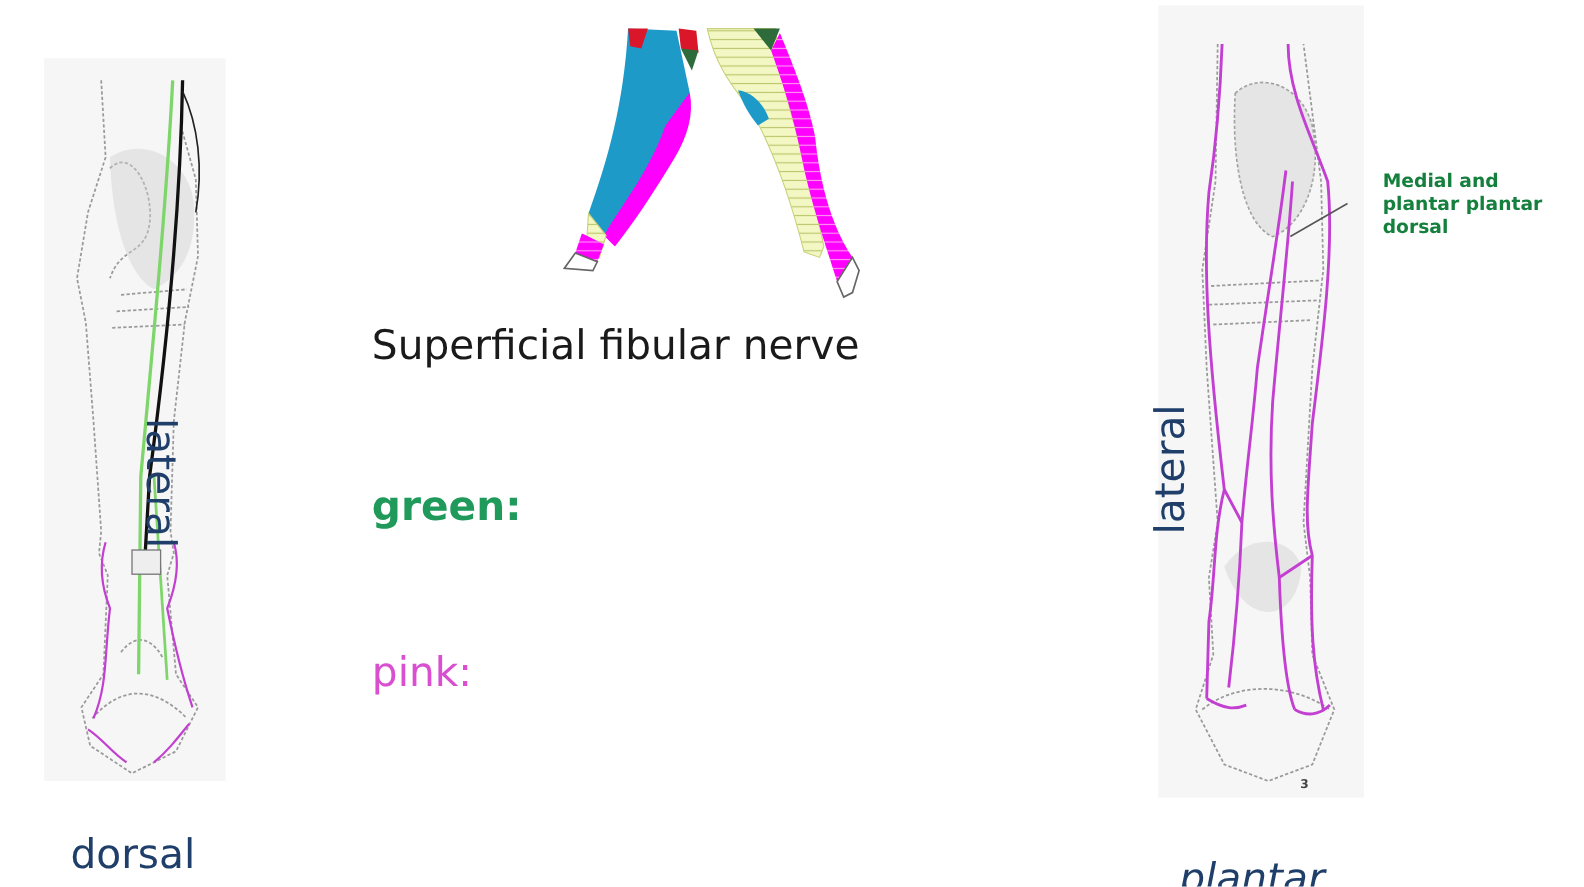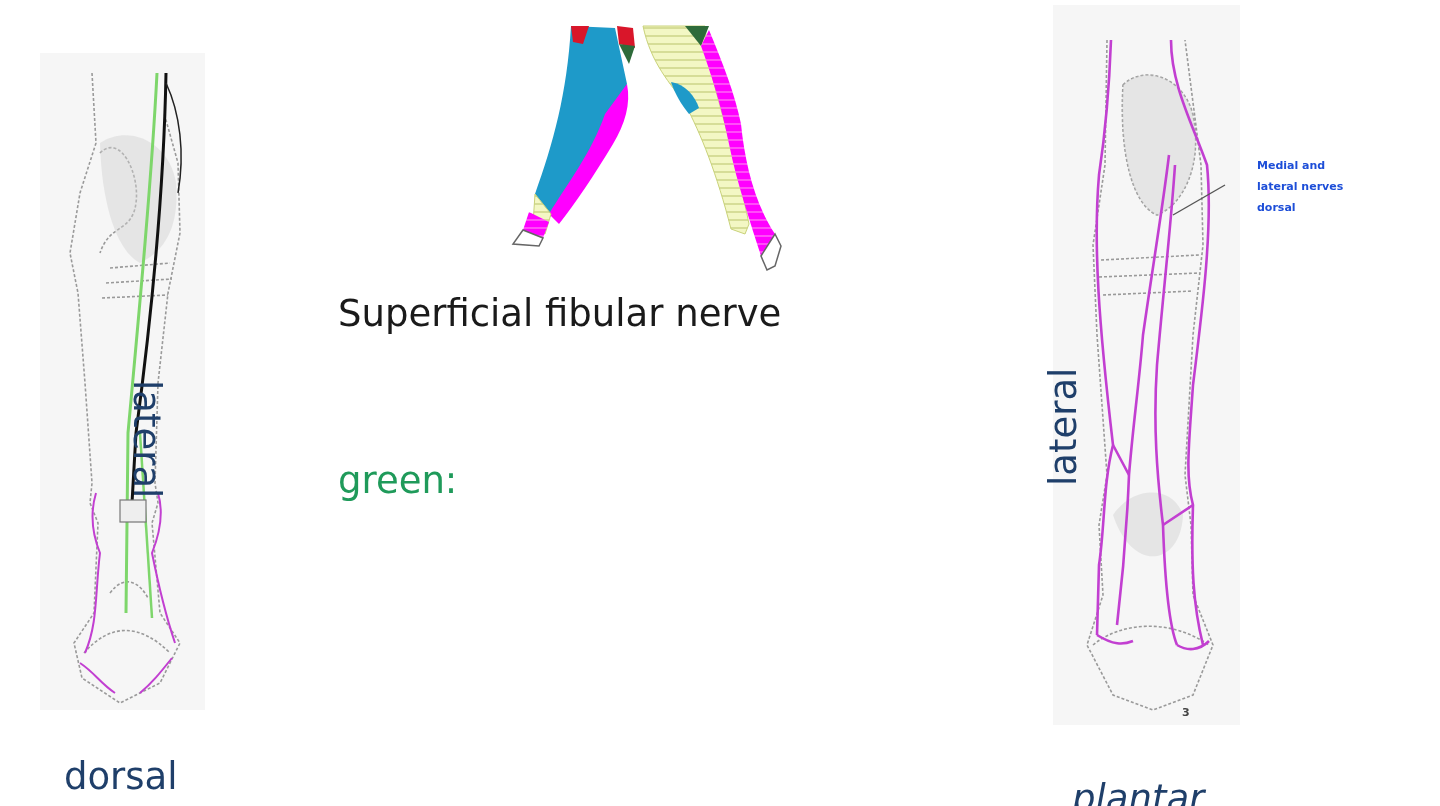--- a/index.html
+++ b/index.html
@@ -20,25 +20,25 @@
     transform: translate(0,0) rotate(90deg); position:absolute;
   }
   #label-lateral-right {
     left:1042px; top:486px; transform-origin:left top;
     transform: rotate(-90deg); position:absolute;
   }
   .lat { font-size:37px; color:#1f3f6a; }
   .legend { position:absolute; left:338px; font-size:37px; line-height:49px; }
   .legend .head, .legend .desc { display:block; white-space:nowrap; }
   #legend-black { top:289px; color:#1a1a1a; }
-  #legend-green { top:456px; color:#1f9a5a; }
+  #legend-green { top:436px; color:#1f9a5a;font-weight:bold; }
   #legend-pink { top:587px; color:#d94fd0; }
   #callout {
-    position:absolute; left:1257px; top:155px; color:#1d4ed8;
-    font-family:"DejaVu Sans", sans-serif; font-weight:bold; font-size:11px; line-height:21px;
+    position:absolute; left:1257px; top:155px; color:#15803d;
+    font-family:"DejaVu Sans", sans-serif; font-weight:bold; font-size:17px; line-height:21px;
   }
   #callout span { display:block; white-space:nowrap; }
   #figure-mark { position:absolute; left:1182px; top:706px; font-size:11px; color:#444; font-weight:bold; }
 </style>
 </head>
 <body>
 
 <div id="left-panel" class="panel">
   <svg width="165" height="657" viewBox="0 0 165 657">
 
@@ -100,20 +100,21 @@
   <path d="M256 232 L270 210 L276 222 L270 242 L262 246 Z" fill="#fff" stroke="#666" stroke-width="1.5"></path>
 </svg>
 
 <div class="legend" id="legend-black">
   <span class="desc">Superficial fibular nerve</span>
 </div>
 <div class="legend" id="legend-green">
   <span class="head">green:</span>
 </div>
 <div class="legend" id="legend-pink">
+  <span class="head">pink:</span>
 </div>
 
 <div id="right-panel" class="panel">
   <svg width="187" height="720" viewBox="0 0 187 720">
     <g fill="none" stroke="#9a9a9a" stroke-width="1.6" stroke-dasharray="3 2">
       <path d="M54 35 L52 160 L40 240 L44 330 L54 470 L46 520 L50 590 L34 640 L60 690 L100 705 L140 690 L160 640 L140 590 L138 520 L132 470 L140 330 L150 240 L148 160 L132 35"></path>
       <path d="M70 80 C90 60 130 70 140 110 C150 160 130 200 104 210 C80 200 66 150 70 80 Z"></path>
       <path d="M48 255 L146 250 M46 272 L146 268 M50 290 L140 286"></path>
       <path d="M40 640 C70 615 120 615 156 640"></path>
     </g>
@@ -132,15 +133,15 @@
     <path d="M120 210 L172 180" stroke="#555" stroke-width="1.4"></path>
   </svg>
 </div>
 
 <div id="figure-mark">3</div>
 <div class="view-label" id="label-plantar">plantar</div>
 <div id="label-lateral-right" class="lat">lateral</div>
 
 <div id="callout">
   <span>Medial and</span>
-  <span>lateral nerves</span>
+  <span>plantar plantar</span>
   <span>dorsal</span>
 </div>
 
 </body></html>

